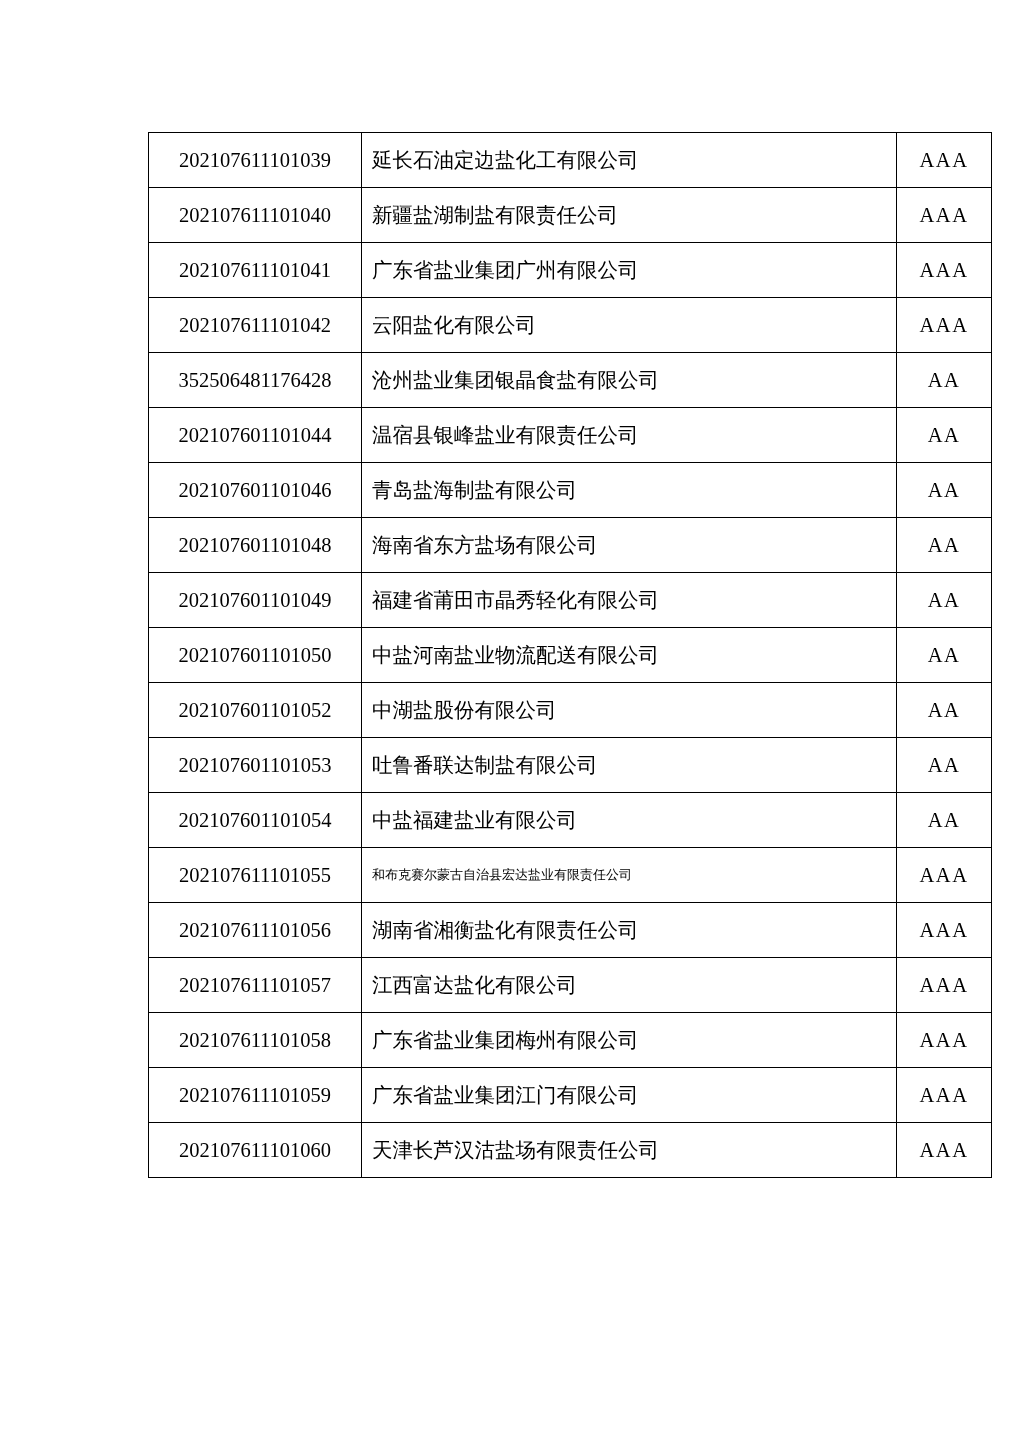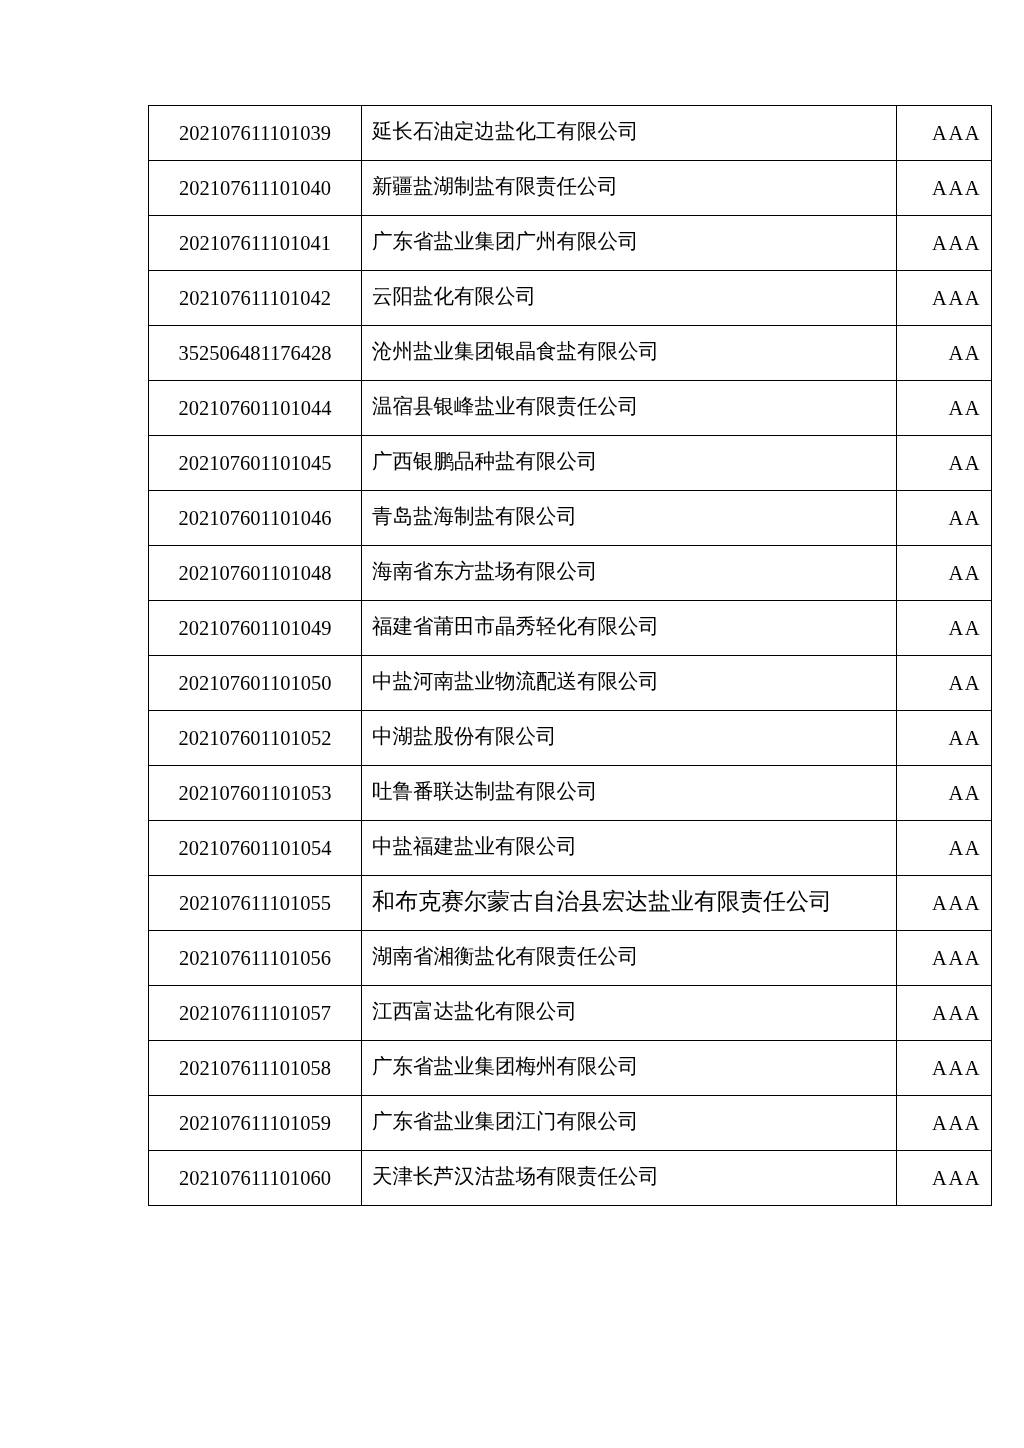--- a/index.html
+++ b/index.html
@@ -15,21 +15,21 @@
   }
   .page {
     position: relative;
     width: 1024px;
     height: 1448px;
     box-sizing: border-box;
   }
   .table-wrap {
     position: absolute;
     left: 148px;
-    top: 105px;
+    top: 132px;
     width: 780px;
   }
   table.doc-table {
     border-collapse: collapse;
     width: 780px;
     table-layout: fixed;
   }
   table.doc-table td {
     border: 1px solid #000000;
     height: 54px;
@@ -42,25 +42,25 @@
   td.col-code {
     width: 192px;
     text-align: center;
     font-family: "Liberation Serif", "DejaVu Serif", serif;
     letter-spacing: 0px;
   }
   td.col-name {
     width: 514px;
     text-align: left;
     padding-left: 14px;
-    font-family: Liberation Mono, monospace;
+    font-family: Liberation Serif, serif;
   }
   td.col-grade {
     width: 74px;
-    text-align: right;
+    text-align: center;
     letter-spacing: 1.5px;
     font-size: 19px;
   }
 </style>
 </head>
 <body>
 
 <div class="page">
   <div class="table-wrap">
     <table class="doc-table">
@@ -89,25 +89,20 @@
           <td class="col-code">352506481176428</td>
           <td class="col-name">沧州盐业集团银晶食盐有限公司</td>
           <td class="col-grade">AA</td>
         </tr>
         <tr>
           <td class="col-code">202107601101044</td>
           <td class="col-name">温宿县银峰盐业有限责任公司</td>
           <td class="col-grade">AA</td>
         </tr>
         <tr>
-          <td class="col-code">202107601101045</td>
-          <td class="col-name">广西银鹏品种盐有限公司</td>
-          <td class="col-grade">AA</td>
-        </tr>
-        <tr>
           <td class="col-code">202107601101046</td>
           <td class="col-name">青岛盐海制盐有限公司</td>
           <td class="col-grade">AA</td>
         </tr>
         <tr>
           <td class="col-code">202107601101048</td>
           <td class="col-name">海南省东方盐场有限公司</td>
           <td class="col-grade">AA</td>
         </tr>
         <tr>
@@ -130,21 +125,21 @@
           <td class="col-name">吐鲁番联达制盐有限公司</td>
           <td class="col-grade">AA</td>
         </tr>
         <tr>
           <td class="col-code">202107601101054</td>
           <td class="col-name">中盐福建盐业有限公司</td>
           <td class="col-grade">AA</td>
         </tr>
         <tr>
           <td class="col-code">202107611101055</td>
-          <td class="col-name" style="font-size:23px;">和布克赛尔蒙古自治县宏达盐业有限责任公司</td>
+          <td class="col-name" style="font-size:13px;">和布克赛尔蒙古自治县宏达盐业有限责任公司</td>
           <td class="col-grade">AAA</td>
         </tr>
         <tr>
           <td class="col-code">202107611101056</td>
           <td class="col-name">湖南省湘衡盐化有限责任公司</td>
           <td class="col-grade">AAA</td>
         </tr>
         <tr>
           <td class="col-code">202107611101057</td>
           <td class="col-name">江西富达盐化有限公司</td>

